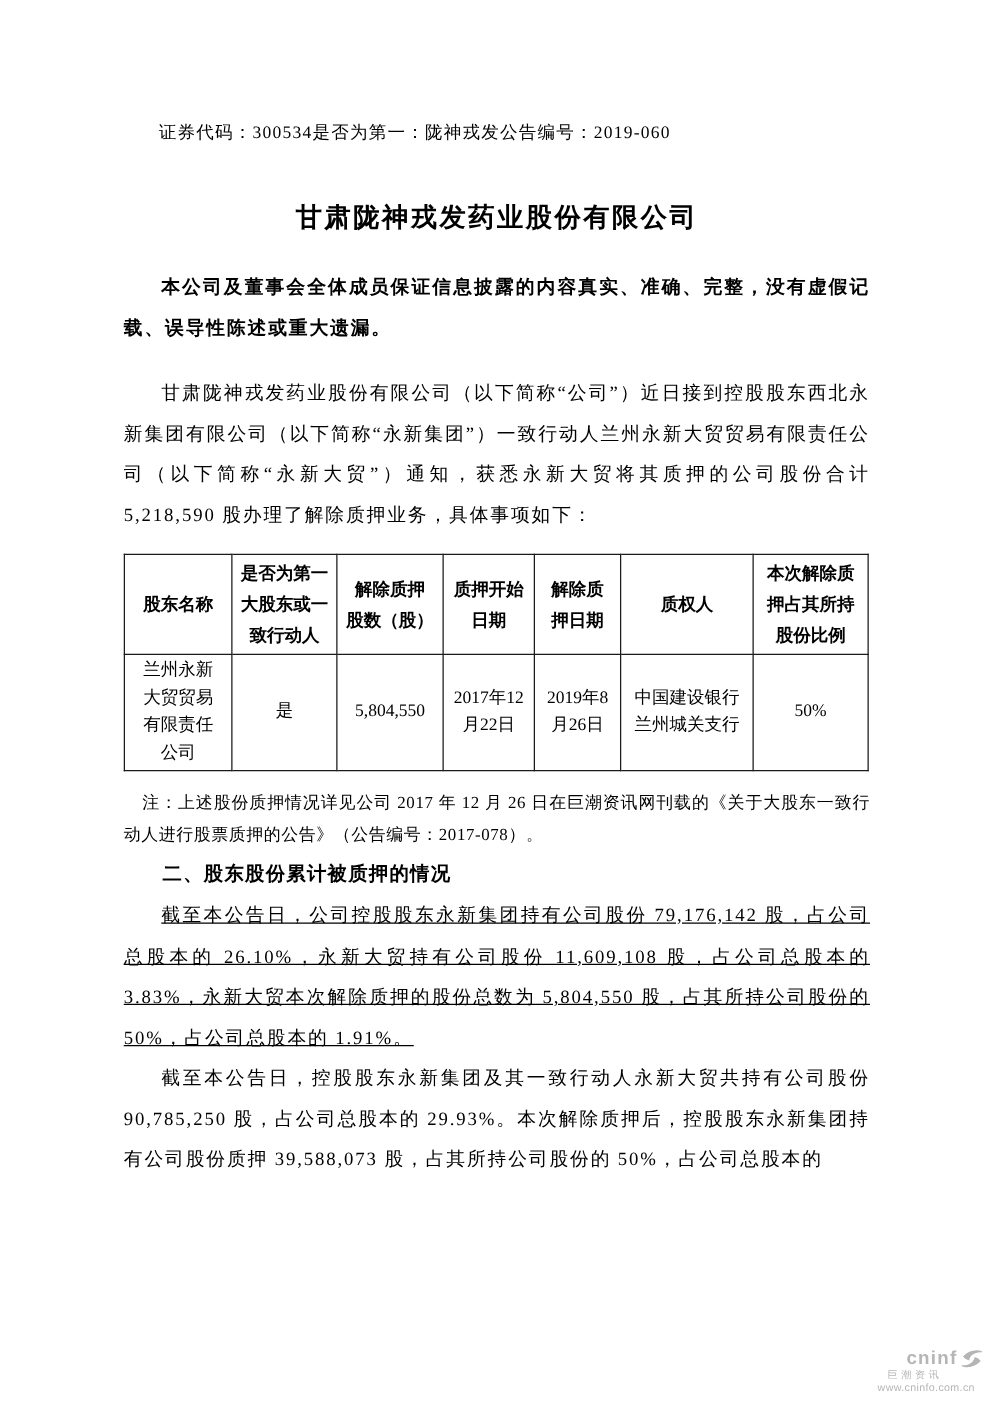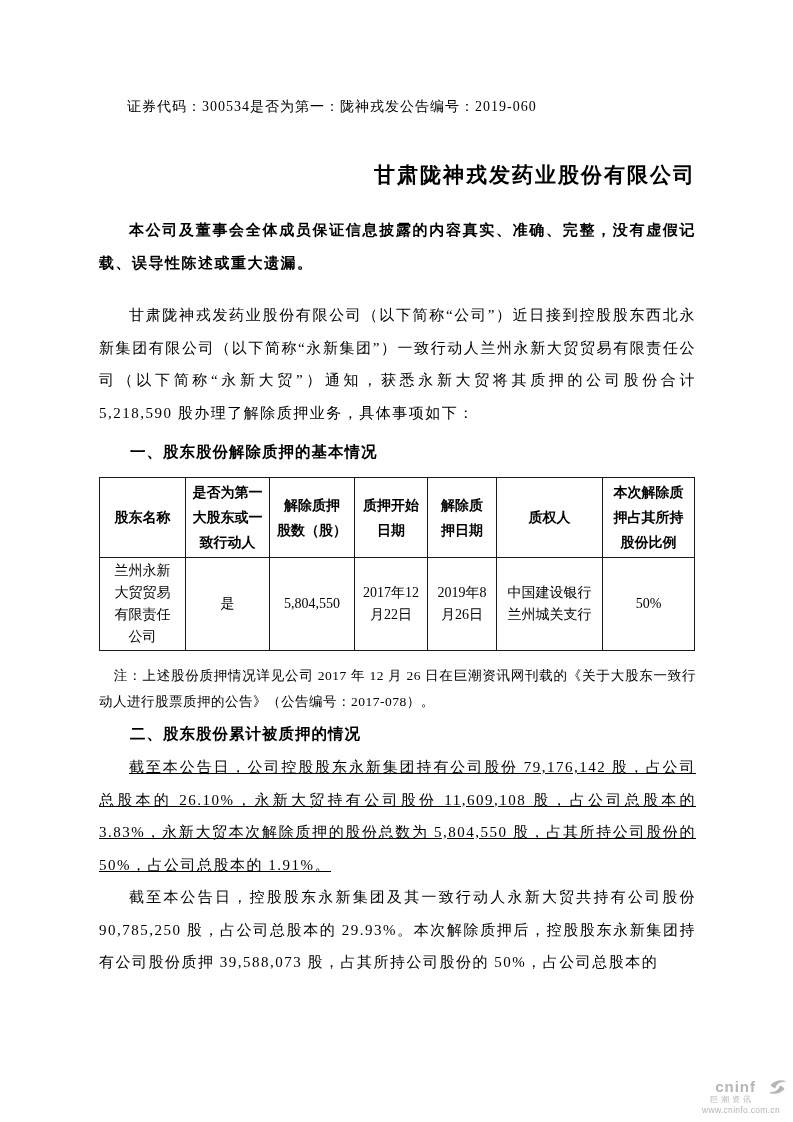--- a/index.html
+++ b/index.html
@@ -10,21 +10,21 @@
   }
   .page { padding:98px 97px 0 99px; }
 
   .doc-header {
     display:flex; padding:0 28px;
     font-size:14px; line-height:18px; letter-spacing:1px;
     font-family:"Liberation Serif","DejaVu Serif",serif;
   }
 
   .title {
-    margin-top:44px; text-align:right; font-size:21px; line-height:30px;
+    margin-top:44px; text-align:center; font-size:21px; line-height:30px;
     font-weight:bold; letter-spacing:2px;
     font-family:"Liberation Sans","DejaVu Sans",sans-serif;
   }
   .title2 { margin-top:16px; }
 
   .statement {
     margin-top:24px; font-size:15px; line-height:32.5px; letter-spacing:1.5px;
     text-indent:2em; text-align:justify; font-weight:bold;
     font-family:"Liberation Sans","DejaVu Sans",sans-serif;
   }
@@ -65,21 +65,21 @@
     margin-top:12px; font-size:13.5px; line-height:26px; letter-spacing:0.5px;
     text-indent:1.1em; text-align:justify;
   }
 
   .cninfo {
     position:absolute; right:4px; bottom:6px; width:96px;
     color:#b5b5b5; text-align:center;
     font-family:"Liberation Sans","DejaVu Sans",sans-serif;
   }
   .cninfo .brand-row {
-    display:flex; align-items:center; justify-content:flex-end; gap:12px;
+    display:flex; align-items:center; justify-content:flex-end; gap:2px;
     padding-right:2px;
   }
   .cninfo .brand {
     font-size:15px; font-weight:bold; letter-spacing:1px; line-height:16px;
   }
   .cninfo .swirl { width:19px; height:16px; display:block; }
   .cninfo .cn { font-size:8px; letter-spacing:3px; line-height:10px; padding-right:18px; }
   .cninfo .url { font-size:8.5px; letter-spacing:0.3px; line-height:11px; }
 </style>
 </head>
@@ -92,21 +92,20 @@
     <span>是否为第一：陇神戎发</span>
     <span>公告编号：2019-060</span>
   </div>
 
   <div class="title">甘肃陇神戎发药业股份有限公司</div>
 
   <p class="statement">本公司及董事会全体成员保证信息披露的内容真实、准确、完整，没有虚假记载、误导性陈述或重大遗漏。</p>
 
   <p class="body-para intro">甘肃陇神戎发药业股份有限公司（以下简称“公司”）近日接到控股股东西北永新集团有限公司（以下简称“永新集团”）一致行动人兰州永新大贸贸易有限责任公司（以下简称“永新大贸”）通知，获悉永新大贸将其质押的公司股份合计 5,218,590 股办理了解除质押业务，具体事项如下：</p>
 
-  <h2 class="section-heading">一、股东股份解除质押的基本情况</h2>
 
   <table class="pledge">
     <colgroup>
       <col style="width:86px">
         <col style="width:84px">
         <col style="width:85px">
       <col style="width:73px">
         <col style="width:69px">
         <col style="width:106px">
       <col style="width:92px">

